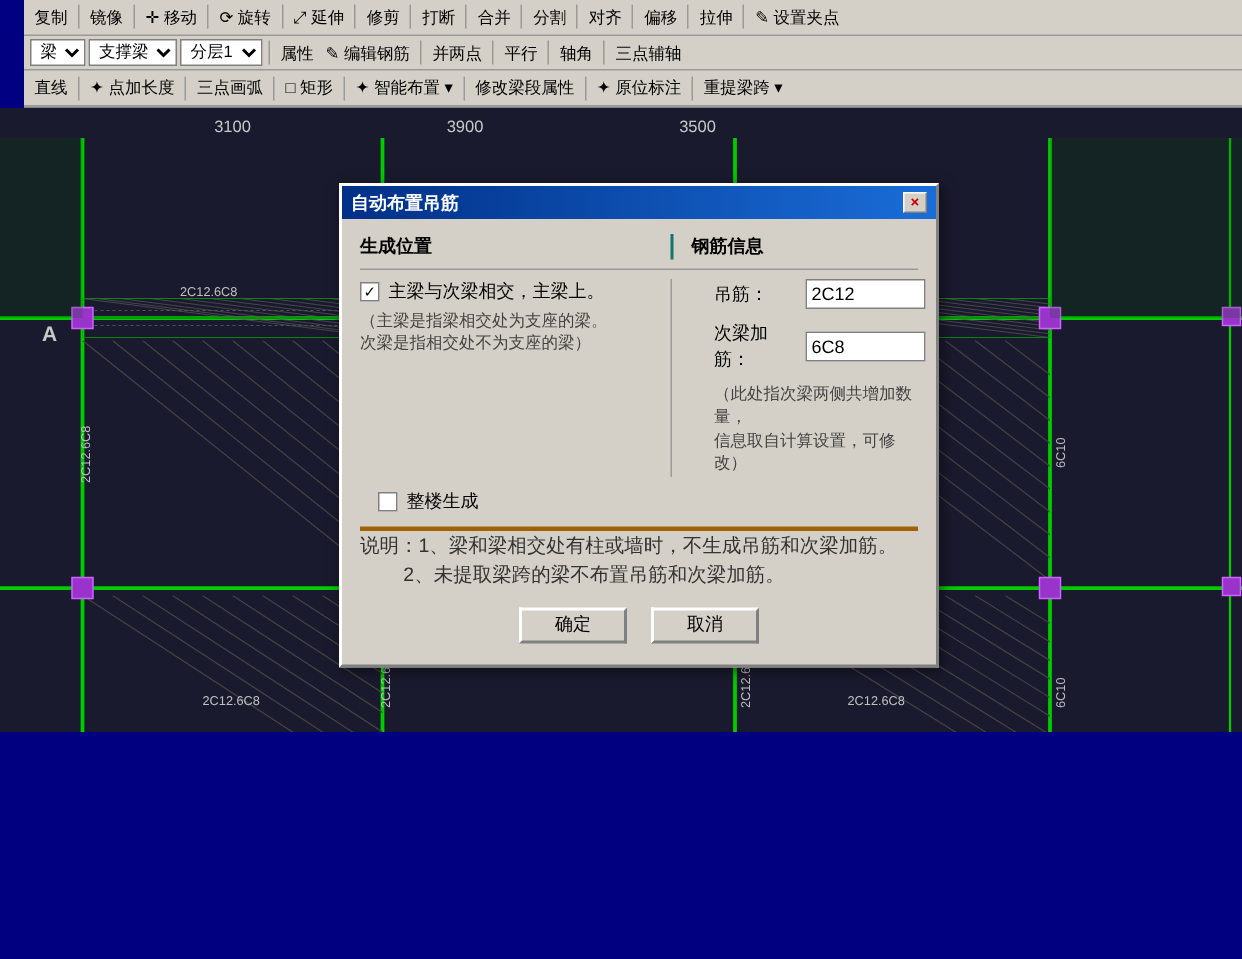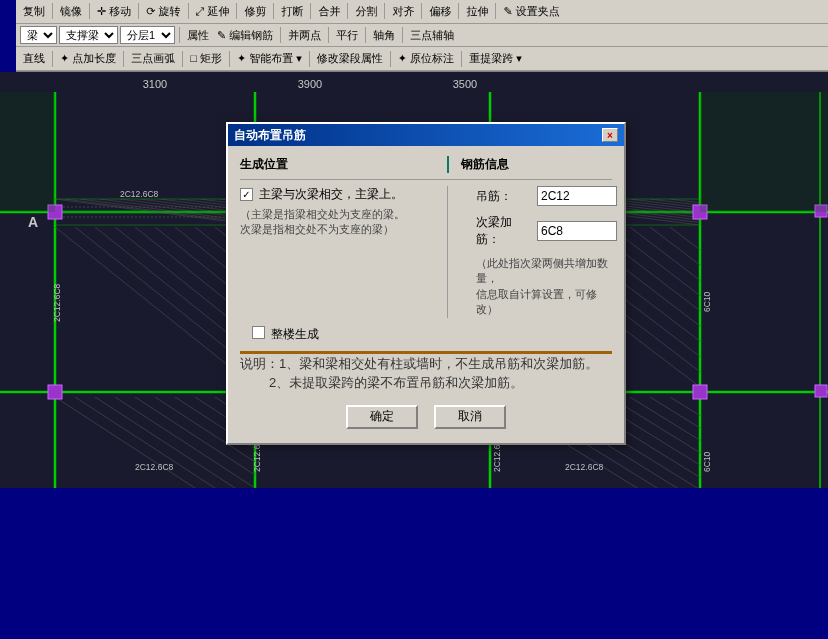--- a/index.html
+++ b/index.html
@@ -187,21 +187,21 @@
     .rebar-note {
       font-size: 11px;
       color: #444;
       margin-top: 4px;
       line-height: 1.4;
     }
 
     
     .whole-floor-row {
       display: flex;
-      align-items: flex-start;
+      align-items: center;
       gap: 6px;
       margin-top: 8px;
       padding-left: 12px;
     }
 
     
     .instructions {
       font-size: 13px;
       color: #333;
       margin-top: 8px;

